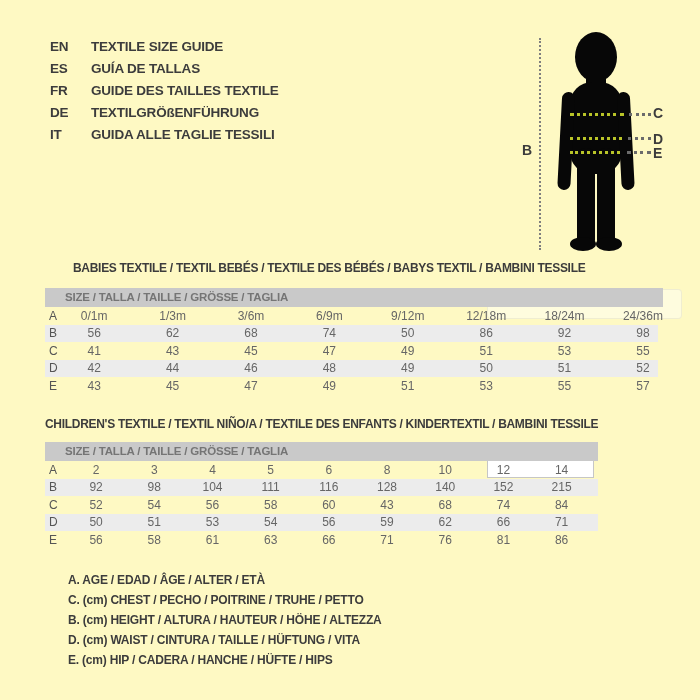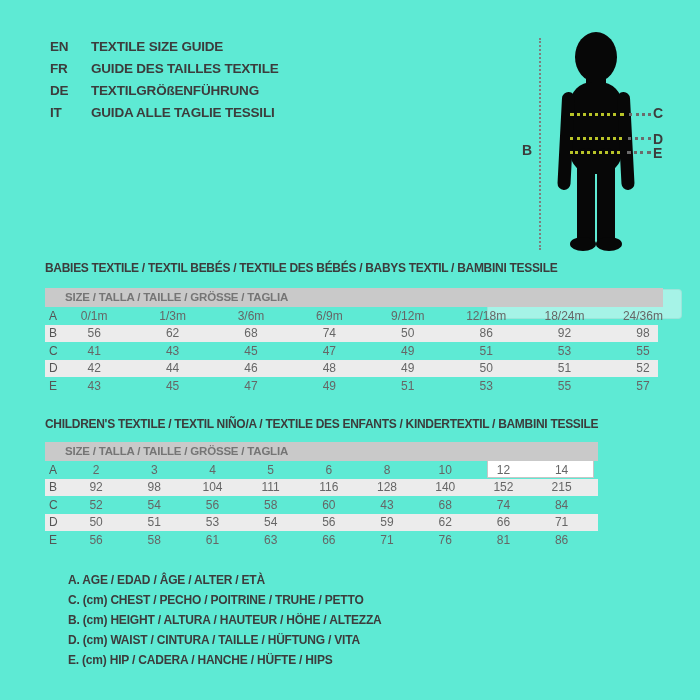--- a/index.html
+++ b/index.html
@@ -1,17 +1,17 @@
 <!DOCTYPE html>
 <html><head>
 <meta charset="utf-8">
 <style>
   html,body { margin:0; padding:0; background:#fff; }
   .page {
-    position:relative; width:700px; height:700px; background:#5eead4;
+    position:relative; width:700px; height:700px; background:#fef9c3;
     font-family:"Liberation Sans", sans-serif; color:#3c3c3c; overflow:hidden;
   }
 
   
   .lang-block { position:absolute; left:50px; top:36px; }
   .lang-row { display:flex; line-height:22px; font-size:13.5px; font-weight:700; letter-spacing:-0.2px; }
   .lang-code { width:41px; }
   .lang-title { white-space:nowrap; }
 
   
@@ -50,20 +50,24 @@
 <body>
 
 <div class="page">
 
   <div class="lang-block">
     <div class="lang-row">
       <span class="lang-code">EN</span>
       <span class="lang-title">TEXTILE SIZE GUIDE</span>
     </div>
     <div class="lang-row">
+      <span class="lang-code">ES</span>
+      <span class="lang-title">GUÍA DE TALLAS</span>
+    </div>
+    <div class="lang-row">
       <span class="lang-code">FR</span>
       <span class="lang-title">GUIDE DES TAILLES TEXTILE</span>
     </div>
     <div class="lang-row">
       <span class="lang-code">DE</span>
       <span class="lang-title">TEXTILGRÖßENFÜHRUNG</span>
     </div>
     <div class="lang-row">
       <span class="lang-code">IT</span>
       <span class="lang-title">GUIDA ALLE TAGLIE TESSILI</span>
@@ -92,21 +96,21 @@
   <span class="mlabel" style="left:653px; top:106px;">C</span>
 
   <div class="mline" style="left:570px; top:137px; width:52px;"></div>
   <div class="mline gray" style="left:628px; top:137px; width:23px;"></div>
   <span class="mlabel" style="left:653px; top:132px;">D</span>
 
   <div class="mline" style="left:570px; top:151px; width:50px;"></div>
   <div class="mline gray" style="left:627px; top:151px; width:24px;"></div>
   <span class="mlabel" style="left:653px; top:146px;">E</span>
 
-  <div class="section-title" style="top:261px;">BABIES TEXTILE / TEXTIL BEBÉS / TEXTILE DES BÉBÉS / BABYS TEXTIL  / BAMBINI TESSILE</div>
+  <div class="section-title" style="top:261px;margin-left:28px;">BABIES TEXTILE / TEXTIL BEBÉS / TEXTILE DES BÉBÉS / BABYS TEXTIL  / BAMBINI TESSILE</div>
 
   <div class="bar-fade"></div>
 
   <div class="size-table babies" style="top:288px;">
     <div class="thead">SIZE / TALLA / TAILLE / GRÖSSE / TAGLIA</div>
     <div class="trow">
       <span class="tlabel">A</span>
       <div class="cells"><span class="cell">0/1m</span><span class="cell">1/3m</span><span class="cell">3/6m</span><span class="cell">6/9m</span><span class="cell">9/12m</span><span class="cell">12/18m</span><span class="cell">18/24m</span><span class="cell">24/36m</span></div>
     </div>
     <div class="trow striped">

